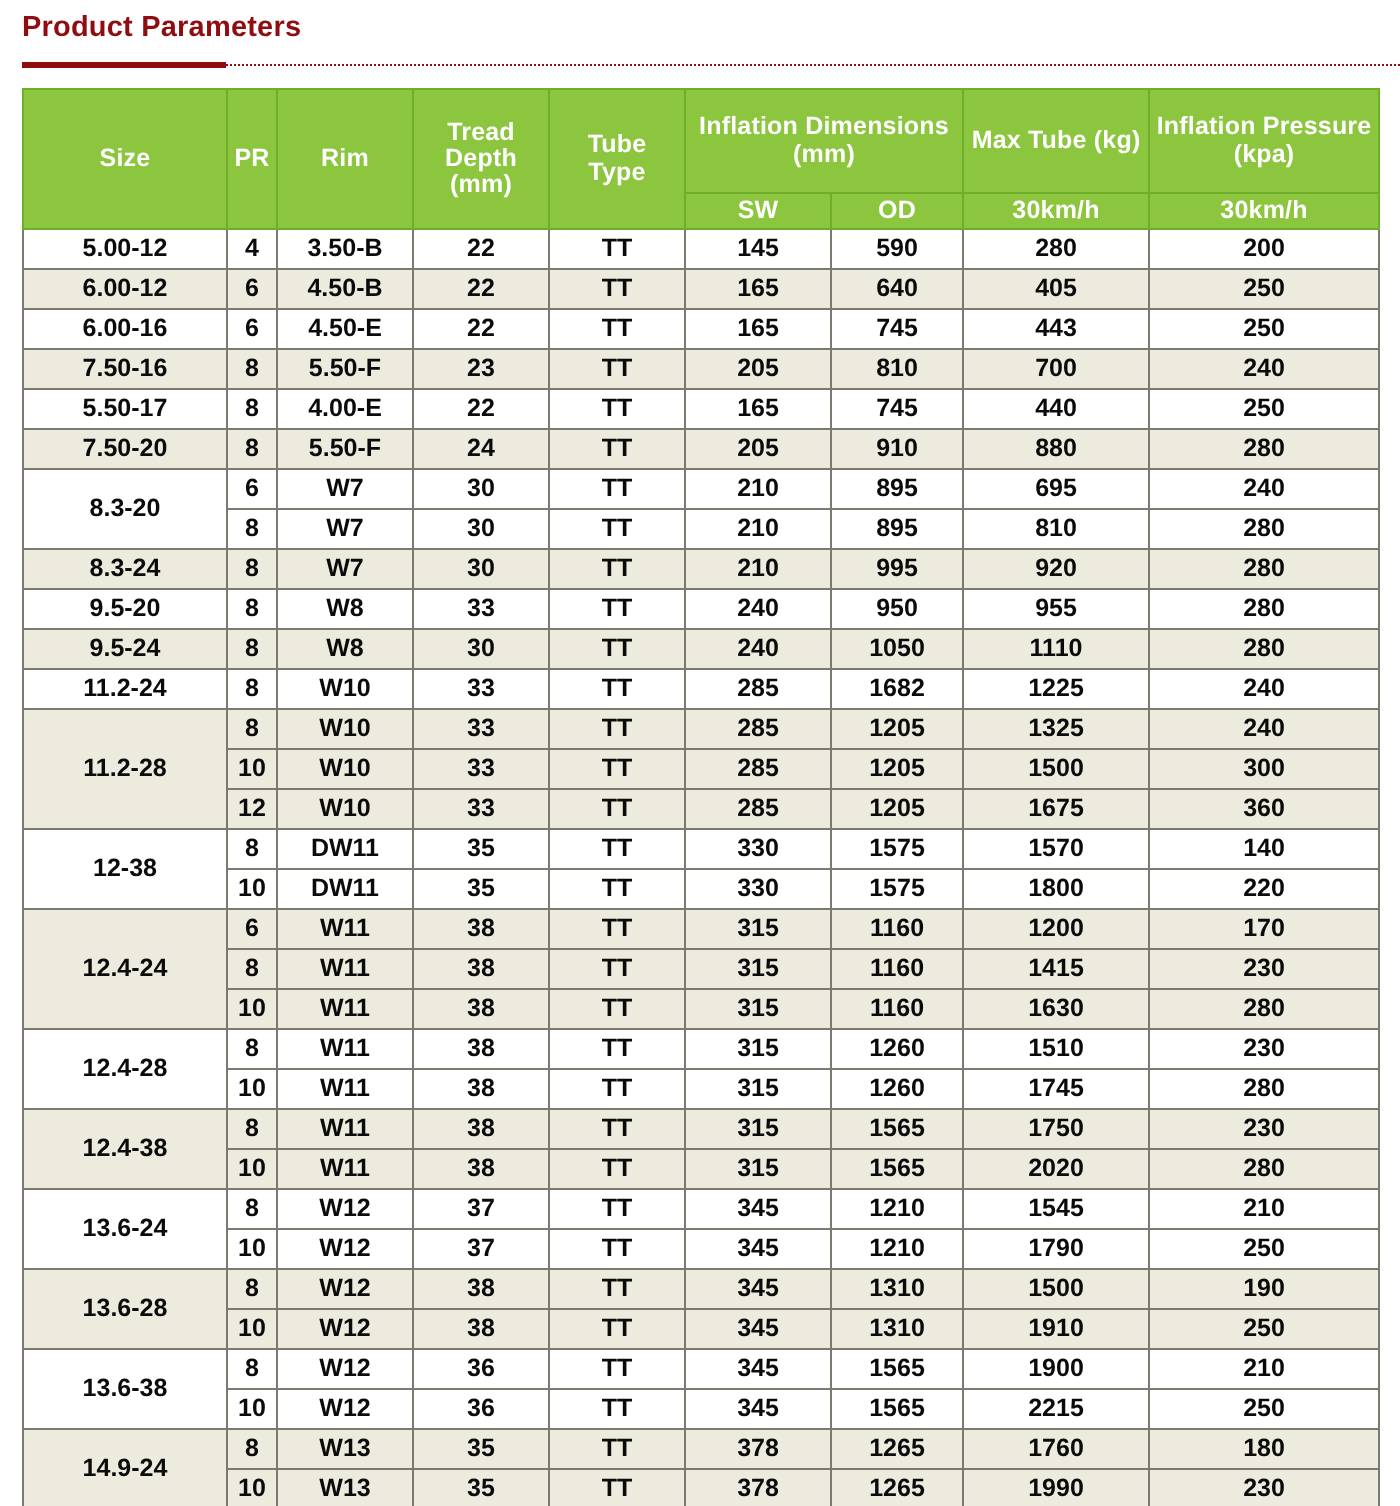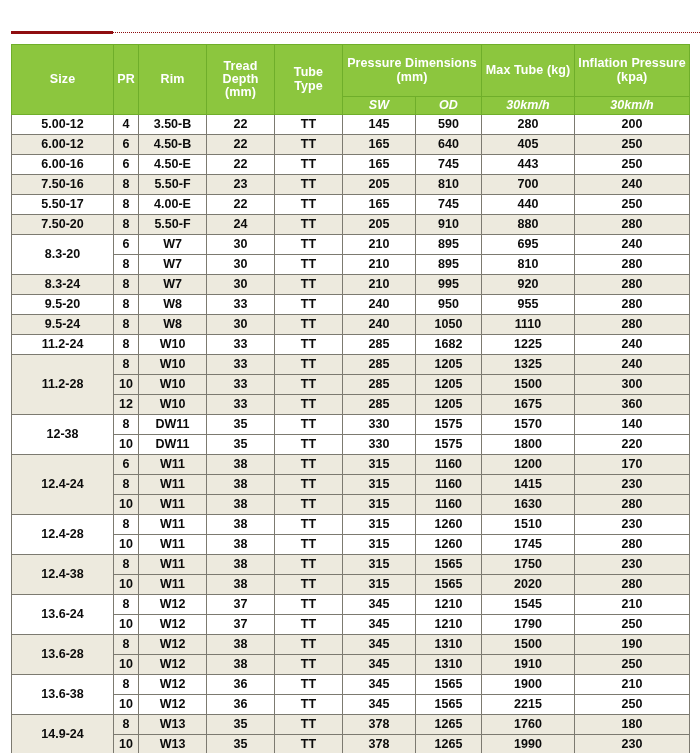--- a/index.html
+++ b/index.html
@@ -92,37 +92,38 @@
   }
   #params-table thead th {
     background: #8cc63e;
     color: #ffffff;
     font-weight: bold;
     font-size: 12.5px;
     letter-spacing: 0.1px;
     border-color: #6fae2a;
   }
   #params-table thead tr.head-top th { height: 52px; padding: 1px 2px; }
-  #params-table thead tr.head-sub th { height: 18px; font-style: italic; }
+  #params-table thead tr.head-sub th { height: 18px; }
 
   #params-table tbody td {
     font-weight: bold;
     color: #0b0b0b;
     font-size: 12.5px;
   }
   #params-table tbody tr.band-a td { background: #ffffff; }
   #params-table tbody tr.band-b td { background: #edeade; }
   #params-table tbody td.size-cell { font-size: 12.5px; }
 </style>
 </head>
 <body>
 
 <div id="page">
 
   <div id="title-block">
+    <div id="page-title">Product Parameters</div>
     <div id="title-rule-solid"></div>
     <div id="title-rule-dotted"></div>
   </div>
 
   <table id="params-table">
     <colgroup>
       <col class="c-size">
         <col class="c-pr">
         <col class="c-rim">
         <col class="c-tread">
@@ -139,21 +140,21 @@
         <th rowspan="2">Rim</th>
         <th rowspan="2">
           <span>Tread</span><br>
           <span>Depth</span><br>
           <span>(mm)</span>
         </th>
         <th rowspan="2">
           <span>Tube</span><br>
           <span>Type</span>
         </th>
-        <th colspan="2">Pressure Dimensions (mm)</th>
+        <th colspan="2">Inflation Dimensions (mm)</th>
         <th>Max Tube (kg)</th>
         <th>Inflation Pressure (kpa)</th>
       </tr>
       <tr class="head-sub">
         <th>SW</th>
         <th>OD</th>
         <th>30km/h</th>
         <th>30km/h</th>
       </tr>
     </thead>

